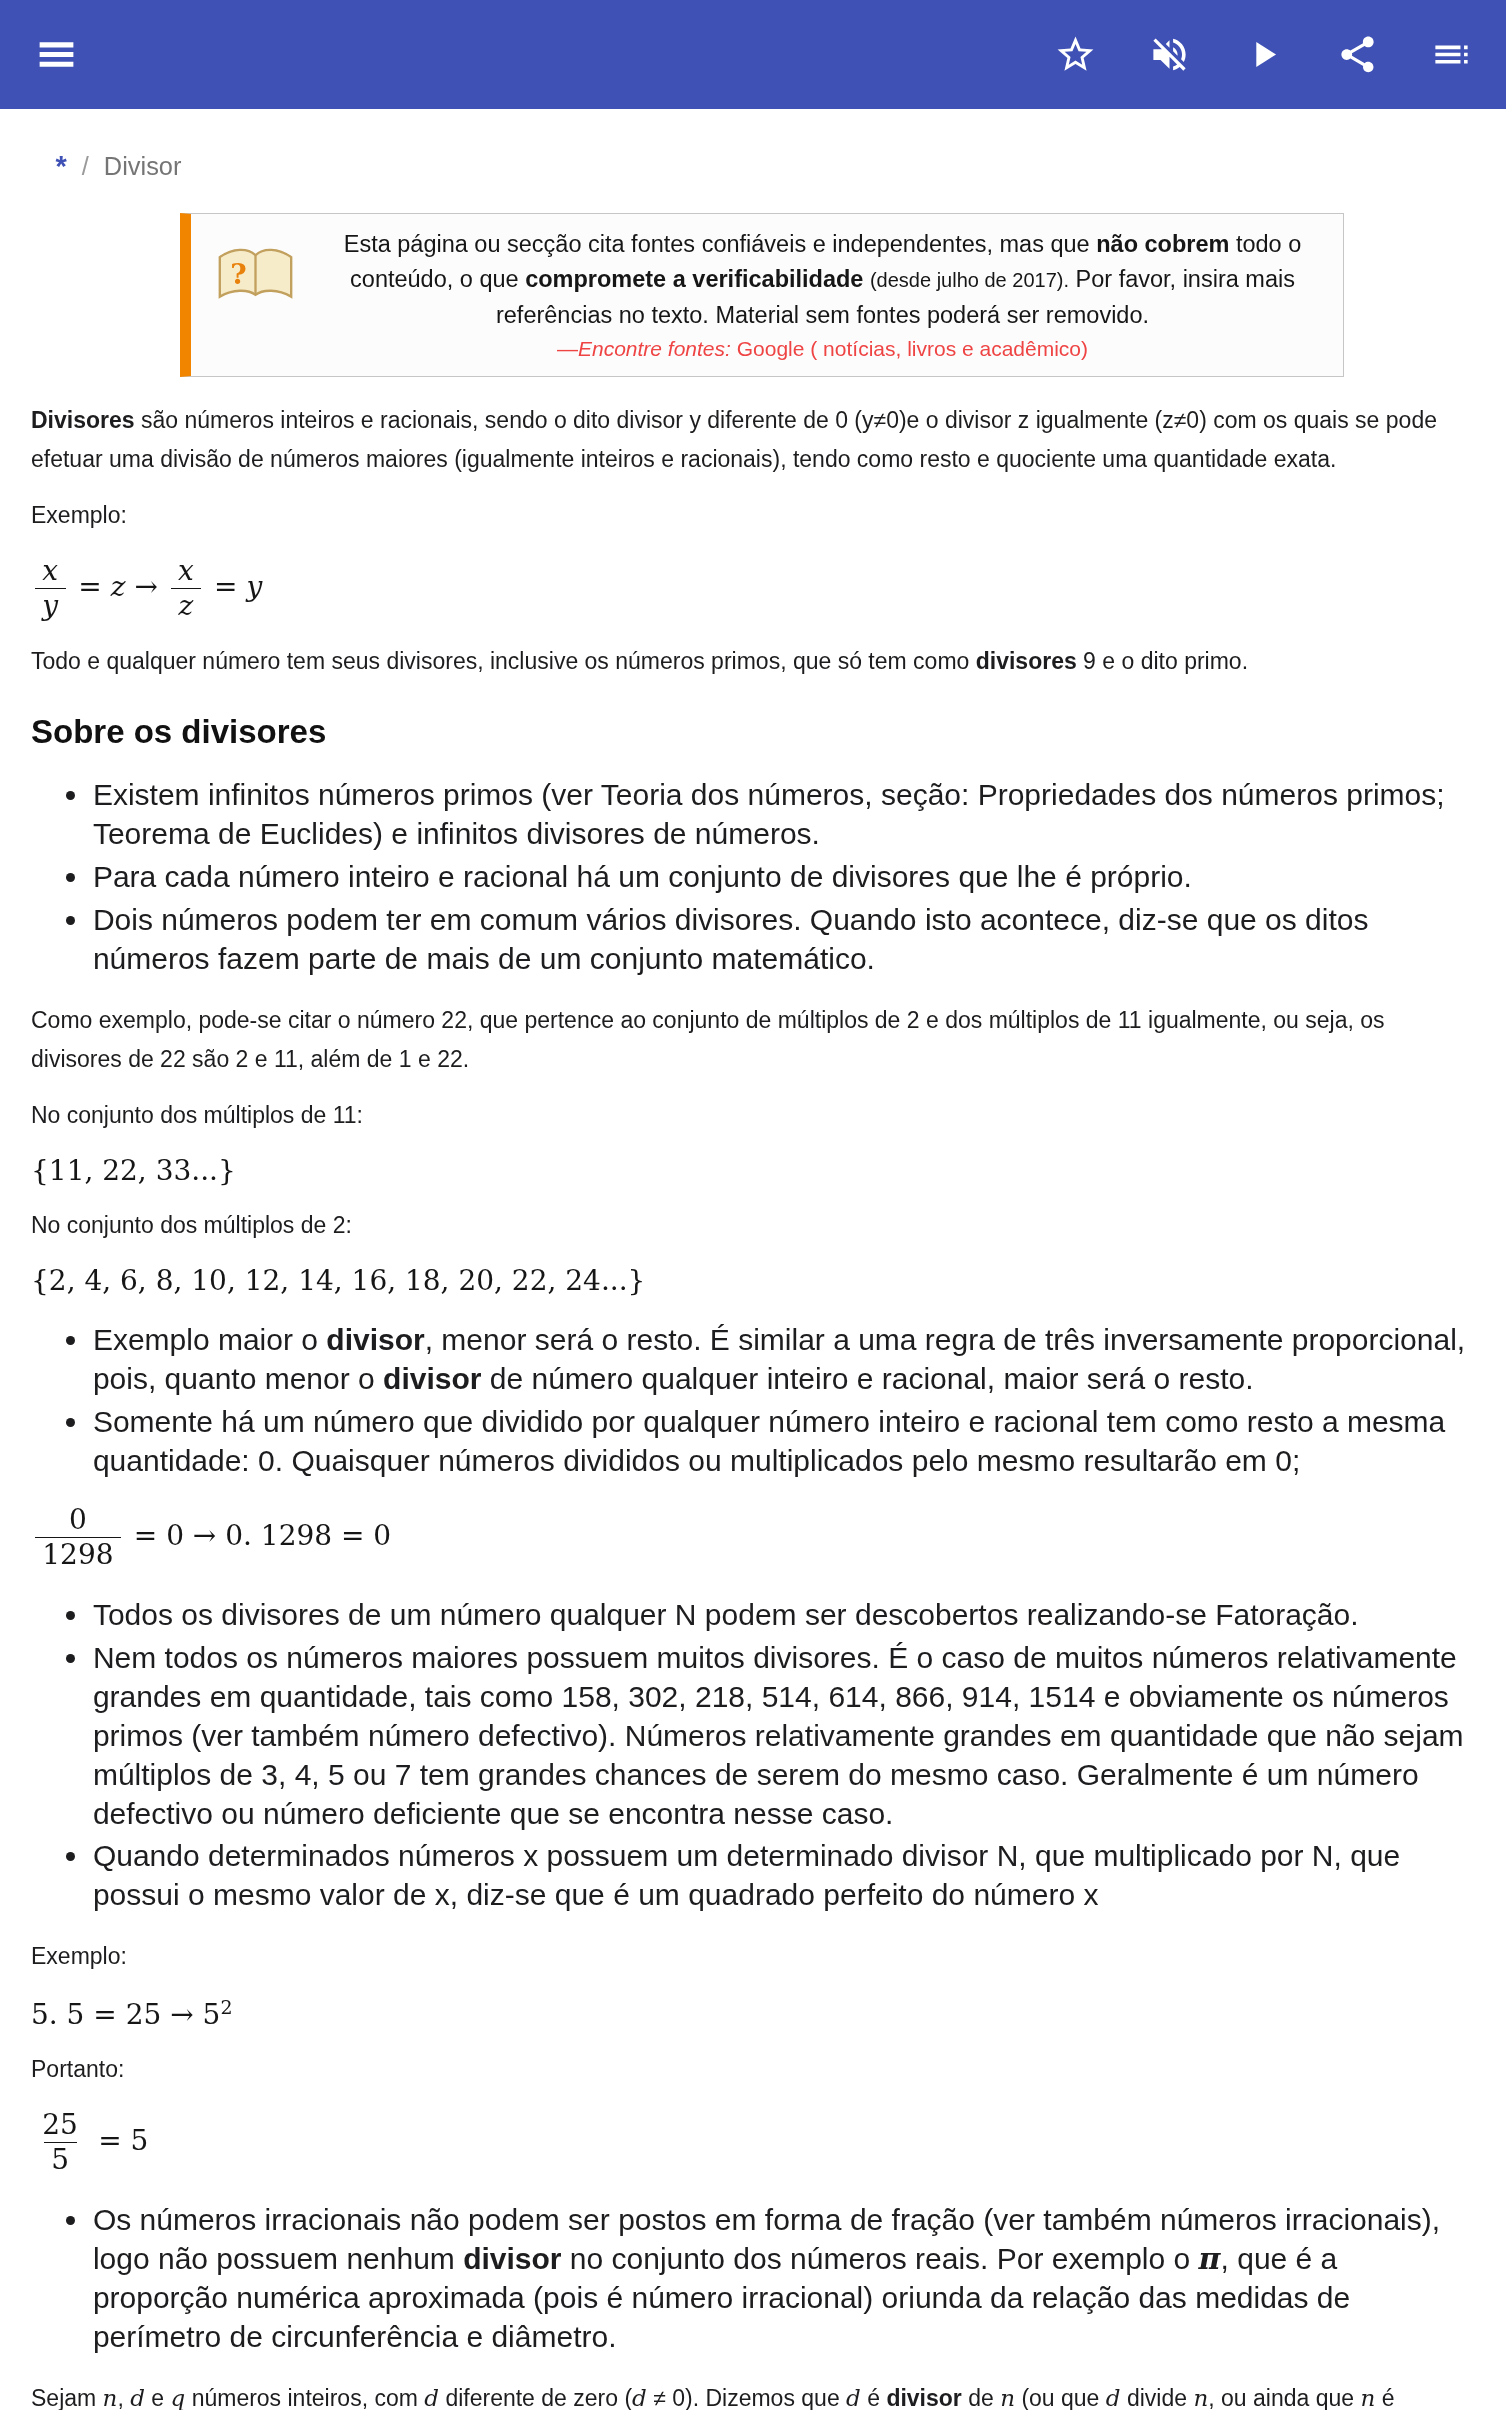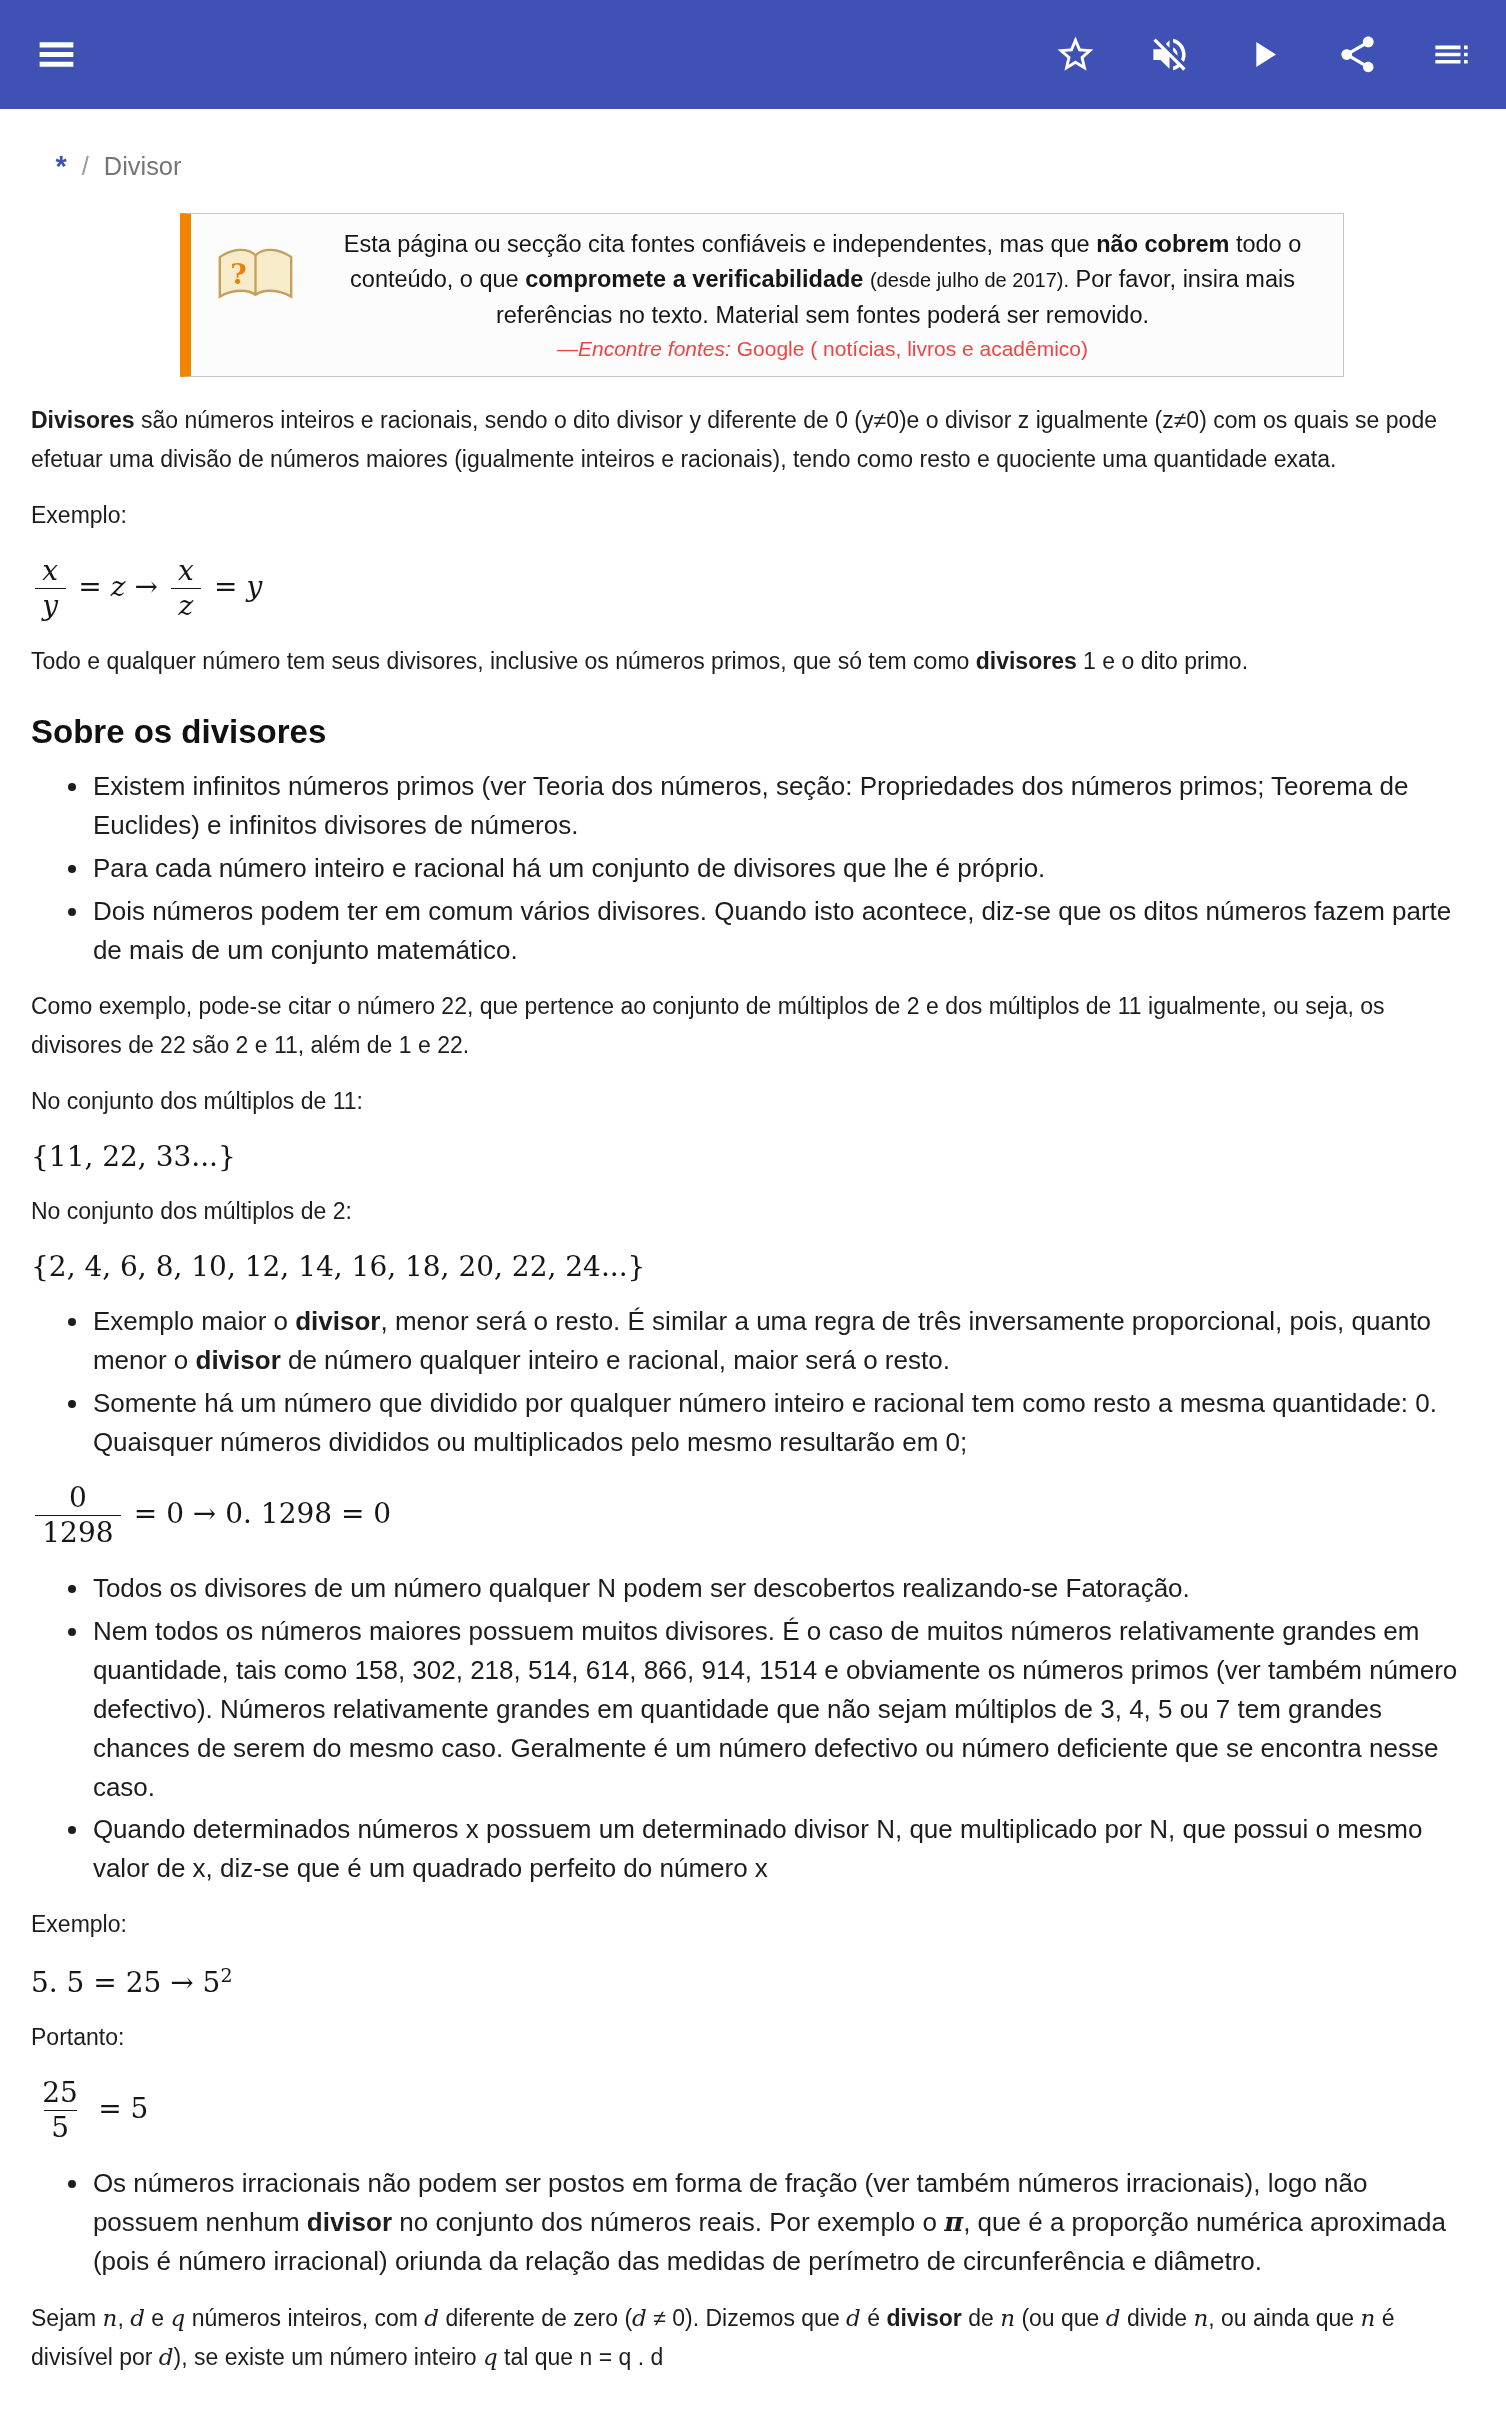--- a/index.html
+++ b/index.html
@@ -44,21 +44,21 @@
     border-left: 11.3px solid #f28500;
     padding: 13px 19px;
   }
   .notice-graphic { flex: 0 0 90px; display: flex; justify-content: center; padding-top: 17px; }
   .notice-body { flex: 1; text-align: center; }
   .notice-text   { font-size: 23.5px; line-height: 35px; color: #161616; }
   .notice-source { font-size: 21px; line-height: 28px; margin-top: 1.9px; color: #ef4444; }
   
   .para { font-size: 23px; line-height: 39px; margin: 17px 0; }
   .h2 { font-size: 33px; line-height: 41px; font-weight: 700; margin: 30px 0 9.4px; color: #111; }
-  ul.blist { margin: 15px 0; padding-left: 60px; font-size: 26px; line-height: 39px; }
+  ul.blist { margin: 23px 0; padding-left: 60px; font-size: 30px; line-height: 39px; }
   ul.blist li { margin: 3.8px 0; padding-left: 1.9px; }
   .math-block {
     font-family: "DejaVu Serif", serif;
     font-size: 28px; color: #161616;
     margin: 19px 0;
   }
   .mi { font-style: italic; }
   .frac {
     display: inline-flex; flex-direction: column; align-items: center;
     vertical-align: middle; text-align: center; line-height: 34px;
@@ -150,21 +150,21 @@
       <span class="mi">z</span>
       <span>→</span>
       <span class="frac">
           <span class="fn mi">x</span>
           <span class="fd mi">z</span>
         </span>
       <span>=</span>
       <span class="mi">y</span>
     </div>
 
-    <p class="para"><span>Todo e qualquer número tem seus divisores, inclusive os números primos, que só tem como </span><span class="seg-b">divisores</span><span> 1 e o dito primo.</span></p>
+    <p class="para"><span>Todo e qualquer número tem seus divisores, inclusive os números primos, que só tem como </span><span class="seg-b">divisores</span><span> 9 e o dito primo.</span></p>
 
     <h2 class="h2">Sobre os divisores</h2>
 
     <ul class="blist">
       <li><span>Existem infinitos números primos (ver Teoria dos números, seção: Propriedades dos números primos; Teorema de Euclides) e infinitos divisores de números.</span></li>
       <li><span>Para cada número inteiro e racional há um conjunto de divisores que lhe é próprio.</span></li>
       <li><span>Dois números podem ter em comum vários divisores. Quando isto acontece, diz-se que os ditos números fazem parte de mais de um conjunto matemático.</span></li>
     </ul>
 
     <p class="para">Como exemplo, pode-se citar o número 22, que pertence ao conjunto de múltiplos de 2 e dos múltiplos de 11 igualmente, ou seja, os divisores de 22 são 2 e 11, além de 1 e 22.</p>

